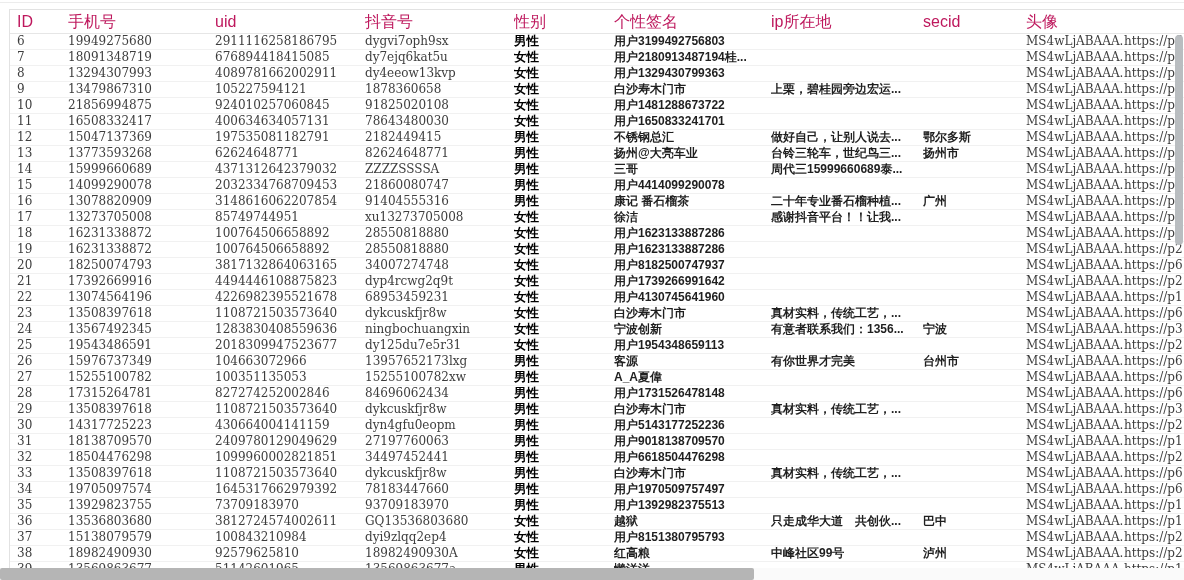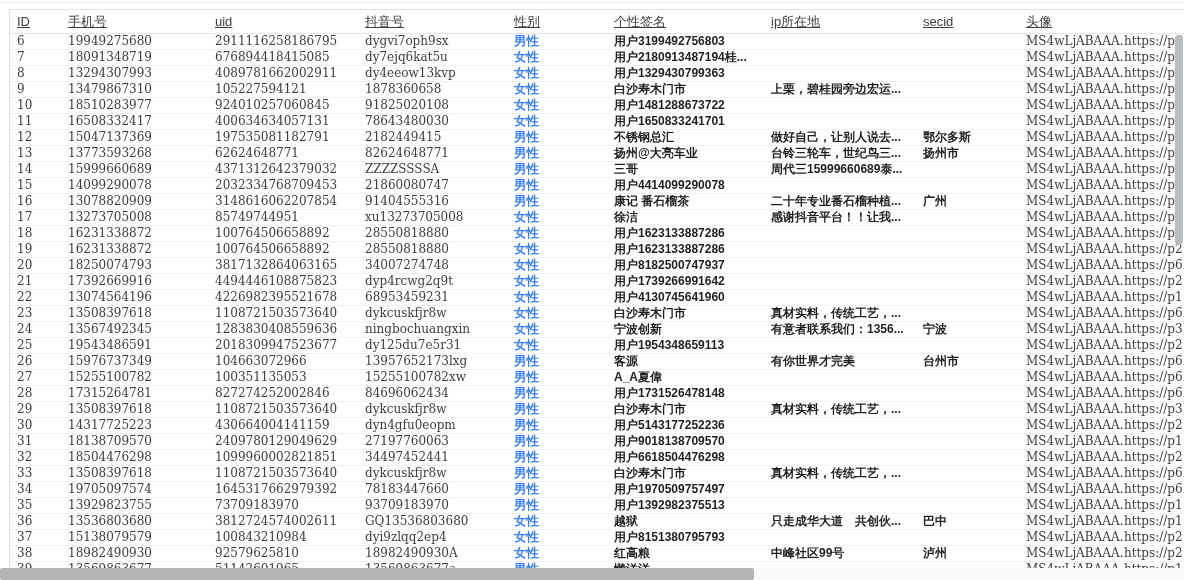--- a/index.html
+++ b/index.html
@@ -12,28 +12,28 @@
   .table { position:absolute; top:9px; left:9px; right:0; bottom:0;
            border-top:1px solid #e2e2e2; border-left:1px solid #e2e2e2;
            overflow:hidden; background:#fff; }
 
   .thead, .tr {
     display:grid;
     grid-template-columns:51px 147px 150px 149px 100px 157px 152px 103px 98px 1fr;
     padding-left:7px;
   }
   .thead { height:24px; border-bottom:1px solid #e6e6e6; }
-  .th { color:#404040; font-size:13px; line-height:23px; white-space:nowrap; overflow:hidden;text-decoration:underline; }
+  .th { color:#be185d; font-size:16px; line-height:23px; white-space:nowrap; overflow:hidden; }
 
   .tr { height:16px; border-bottom:1px solid #f1f1f1; }
   .td { height:16px; line-height:15px; white-space:nowrap; overflow:hidden; }
 
   .lat { font-family:"DejaVu Serif", serif; font-size:12px; color:#3d3d3d; }
   .cn  { font-family:"Liberation Sans", sans-serif; font-size:12px; font-weight:600; color:#1f1f1f; }
-  .gender { font-size:12.5px; font-weight:700; color:#3b82f6; }
+  .gender { font-size:12.5px; font-weight:700; color:#000000; }
 
   
   .hscroll { position:absolute; left:0; right:0; bottom:0; height:12px; background:#fafafa; }
   .hthumb  { position:absolute; left:0; top:0; height:12px; width:754px;
              background:#b5b5b5; border-radius:2px; }
 
   
   .vthumb { position:absolute; right:1px; top:35px; width:8px; height:210px;
             background:#b9bdc0; border-radius:4px; }
 </style>
@@ -99,21 +99,21 @@
           <div class="td lat">1878360658</div>
           <div class="td cn gender">女性</div>
           <div class="td cn">白沙寿木门市</div>
           <div class="td cn">上栗，碧桂园旁边宏运...</div>
           <div class="td cn"></div>
           <div class="td lat">MS4wLjABAAA...</div>
           <div class="td lat">https://p1</div>
         </div>
         <div class="tr">
           <div class="td lat">10</div>
-          <div class="td lat">18510283977</div>
+          <div class="td lat">21856994875</div>
           <div class="td lat">924010257060845</div>
           <div class="td lat">91825020108</div>
           <div class="td cn gender">女性</div>
           <div class="td cn">用户1481288673722</div>
           <div class="td cn"></div>
           <div class="td cn"></div>
           <div class="td lat">MS4wLjABAAA...</div>
           <div class="td lat">https://p1</div>
         </div>
         <div class="tr">

